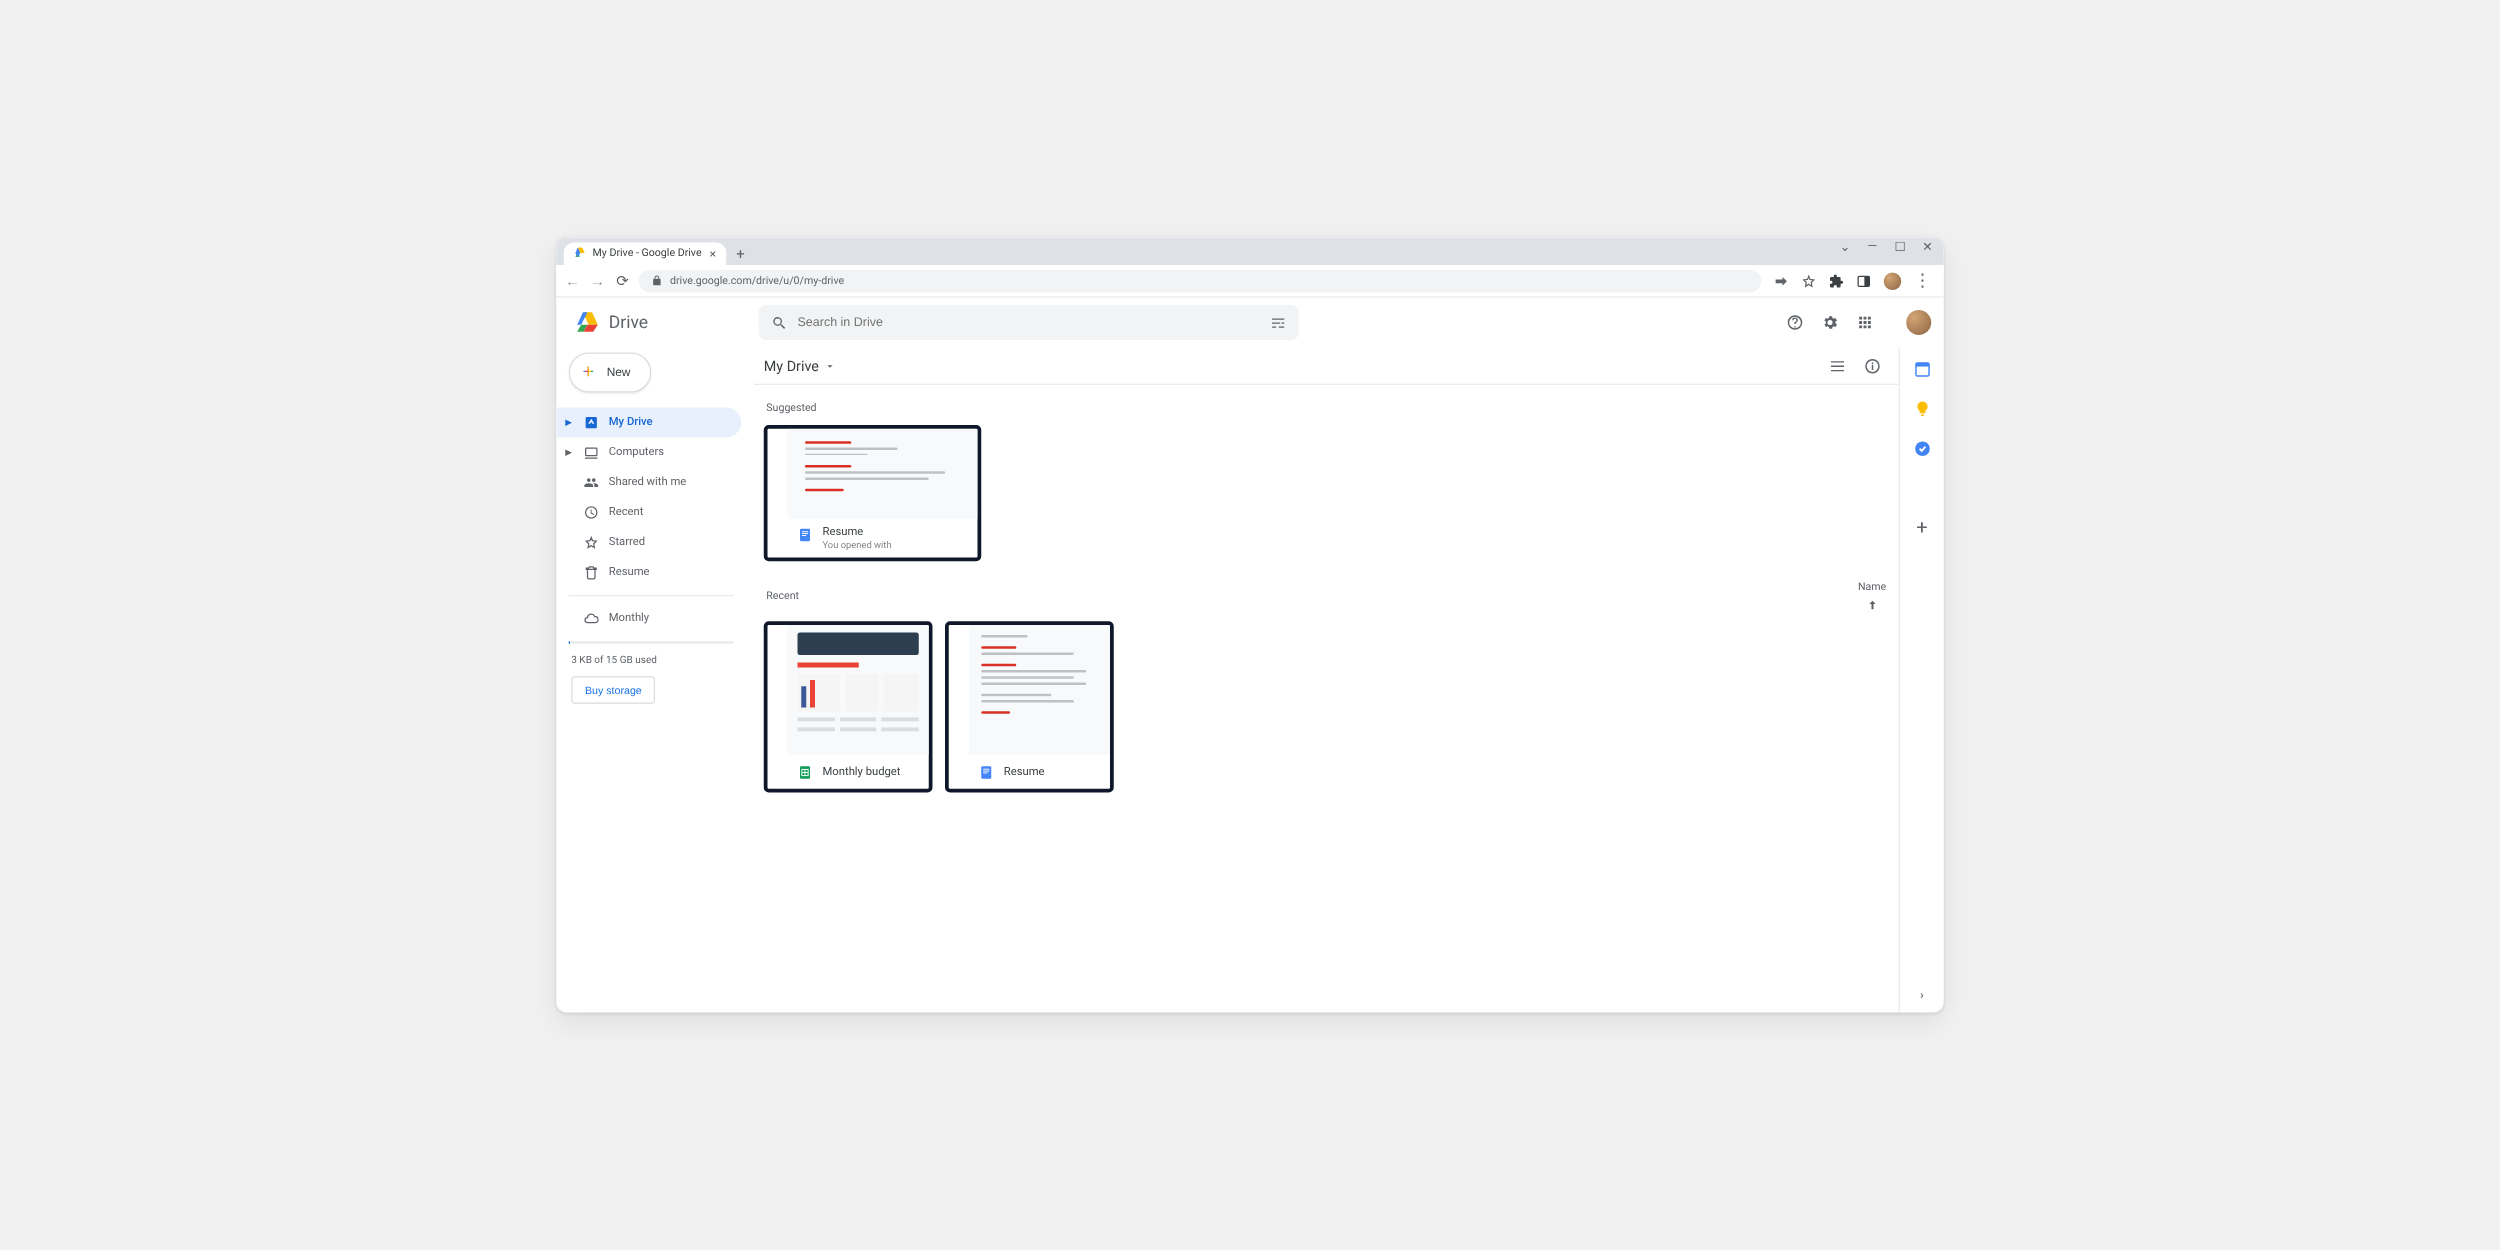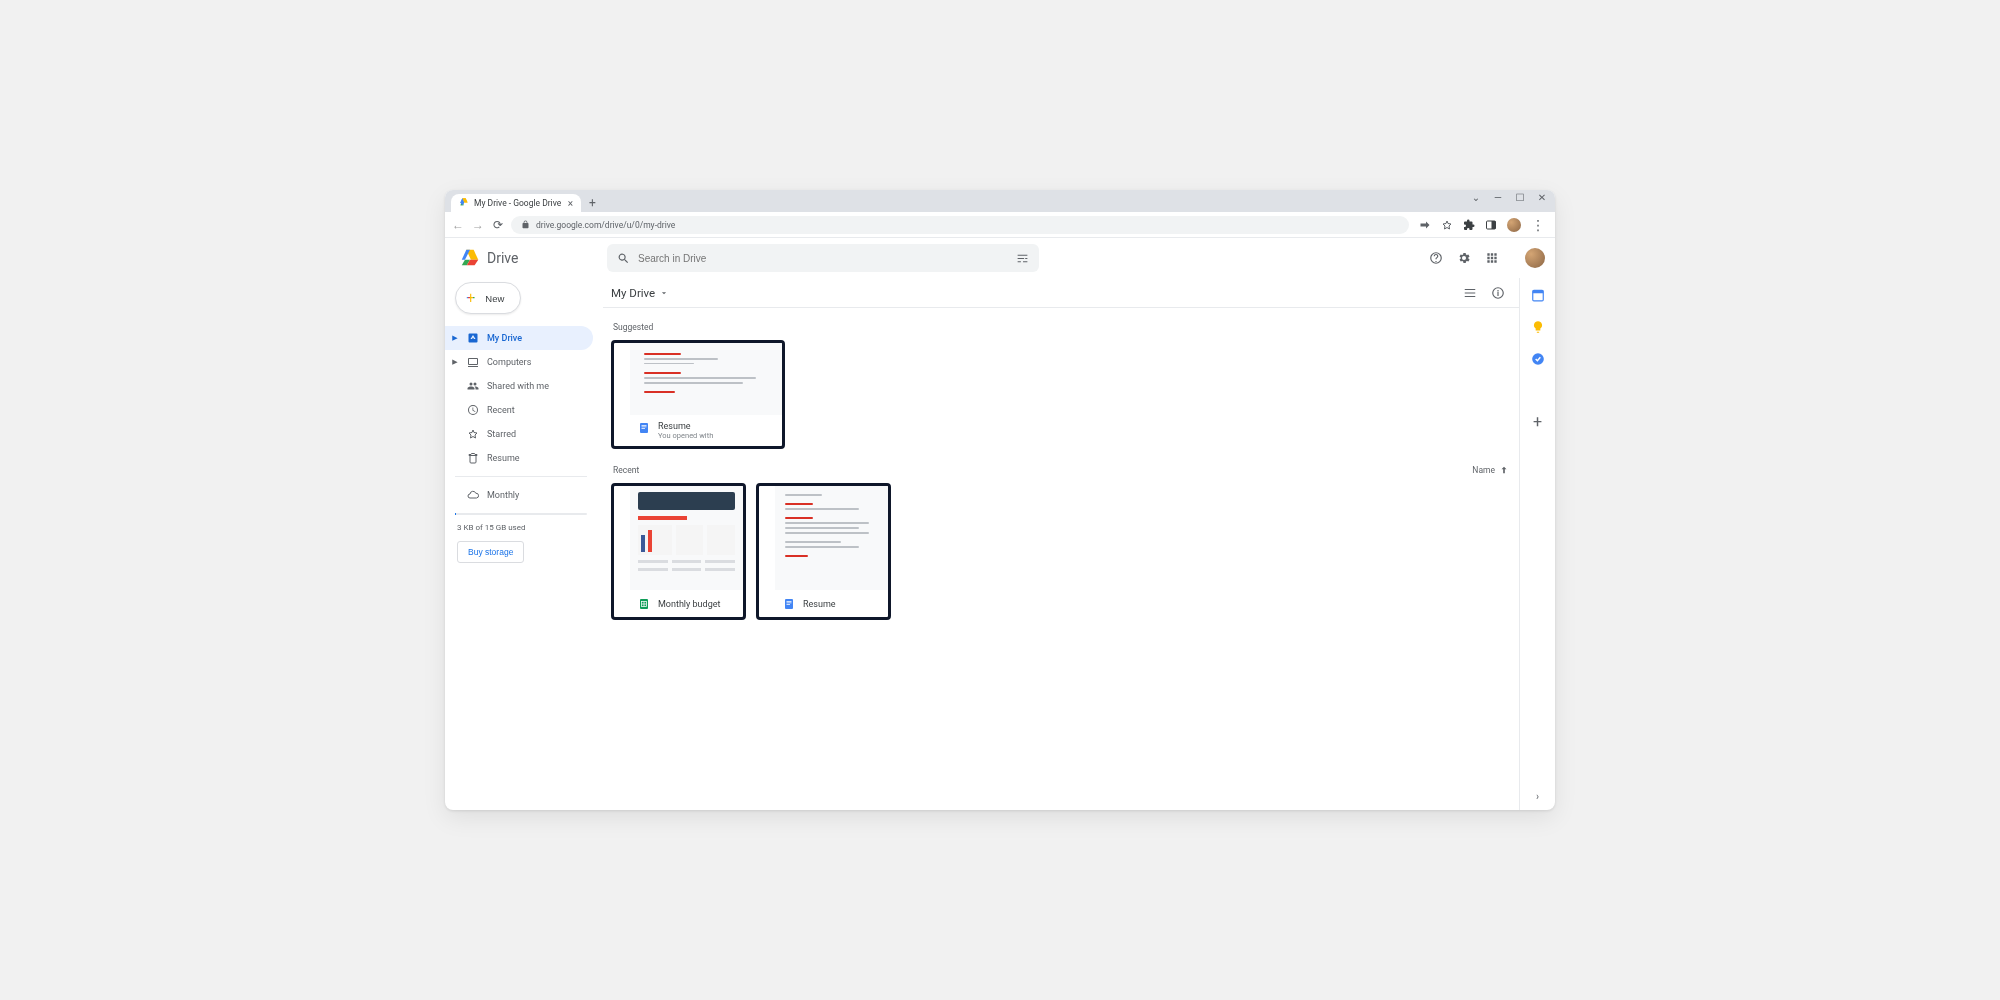--- a/index.html
+++ b/index.html
@@ -61,21 +61,21 @@
 .card { border: 3px solid #0f172a; border-radius: 4px; overflow: hidden; background: #fff; cursor: pointer; padding-left: 16px; }
 .sugg-card { width: 174px; }
 .thumb { background: #f8f9fa; position: relative; overflow: hidden; }
 .sugg-card .thumb { height: 72px; }
 .card-footer { padding: 6px 8px; display: flex; align-items: flex-start; gap: 8px; }
 .card-footer svg { width: 12px; height: 12px; flex-shrink: 0; margin-top: 1px; }
 .card-title { font-size: 9px; color: #3c4043; }
 .card-sub { font-size: 7.5px; color: #80868b; }
 .files-header { display: flex; align-items: center; margin: 16px 2px 8px; }
 .files-header .section-label { margin: 0; }
-.sort { margin-left: auto; display: flex; align-items: center; gap: 4px; font-size: 8.5px; color: #5f6368; cursor: pointer; }
+.sort { margin-left: auto; display: flex; align-items: center; gap: 4px; font-size: 8.5px; color: #5f6368; cursor: pointer; flex-direction: column; }
 .file-card { width: 135px; }
 .file-card .thumb { height: 104px; }
 .file-card .card-footer { padding: 7px 8px; align-items: center; }
 
 .right-rail { width: 36px; border-left: 1px solid #e8eaed; display: flex; flex-direction: column; align-items: center; padding-top: 10px; gap: 18px; position: relative; }
 .right-rail .rail-ic { width: 14px; height: 14px; cursor: pointer; }
 .rail-plus { color: #5f6368; font-size: 16px; cursor: pointer; margin-top: 28px; }
 .rail-collapse { position: absolute; bottom: 8px; color: #5f6368; font-size: 10px; cursor: pointer; }
 
 

